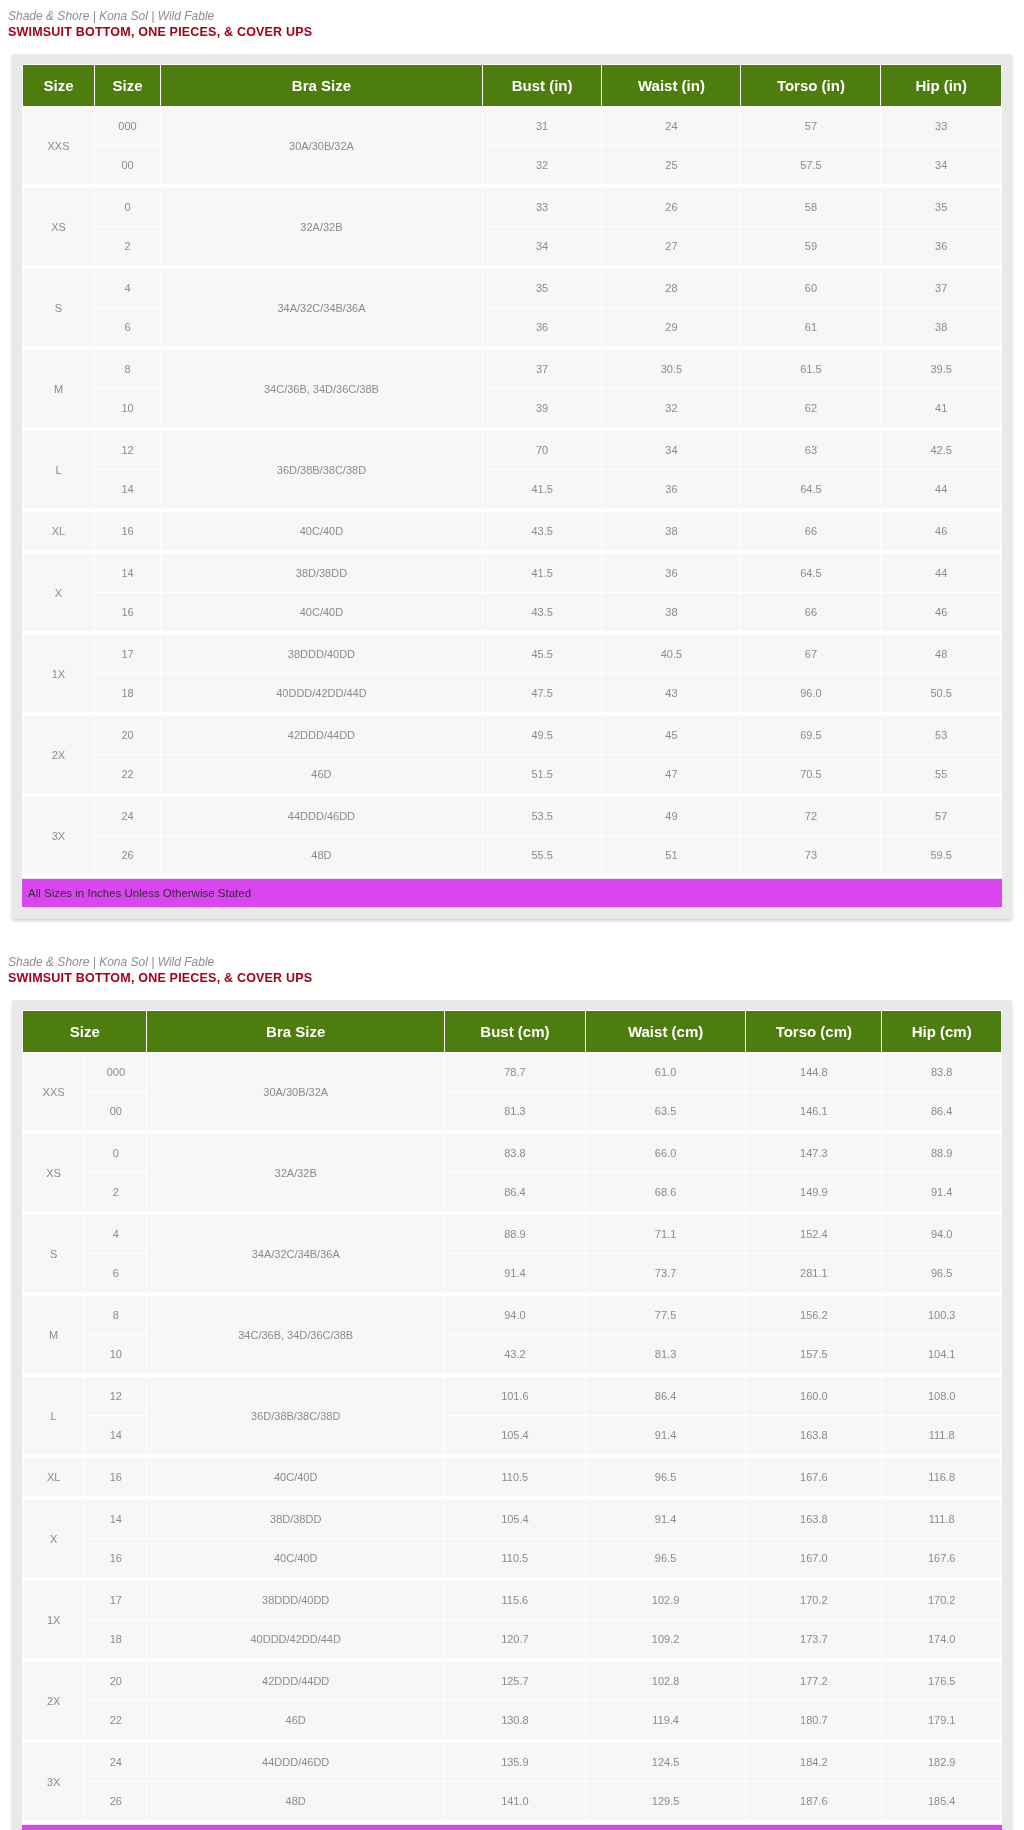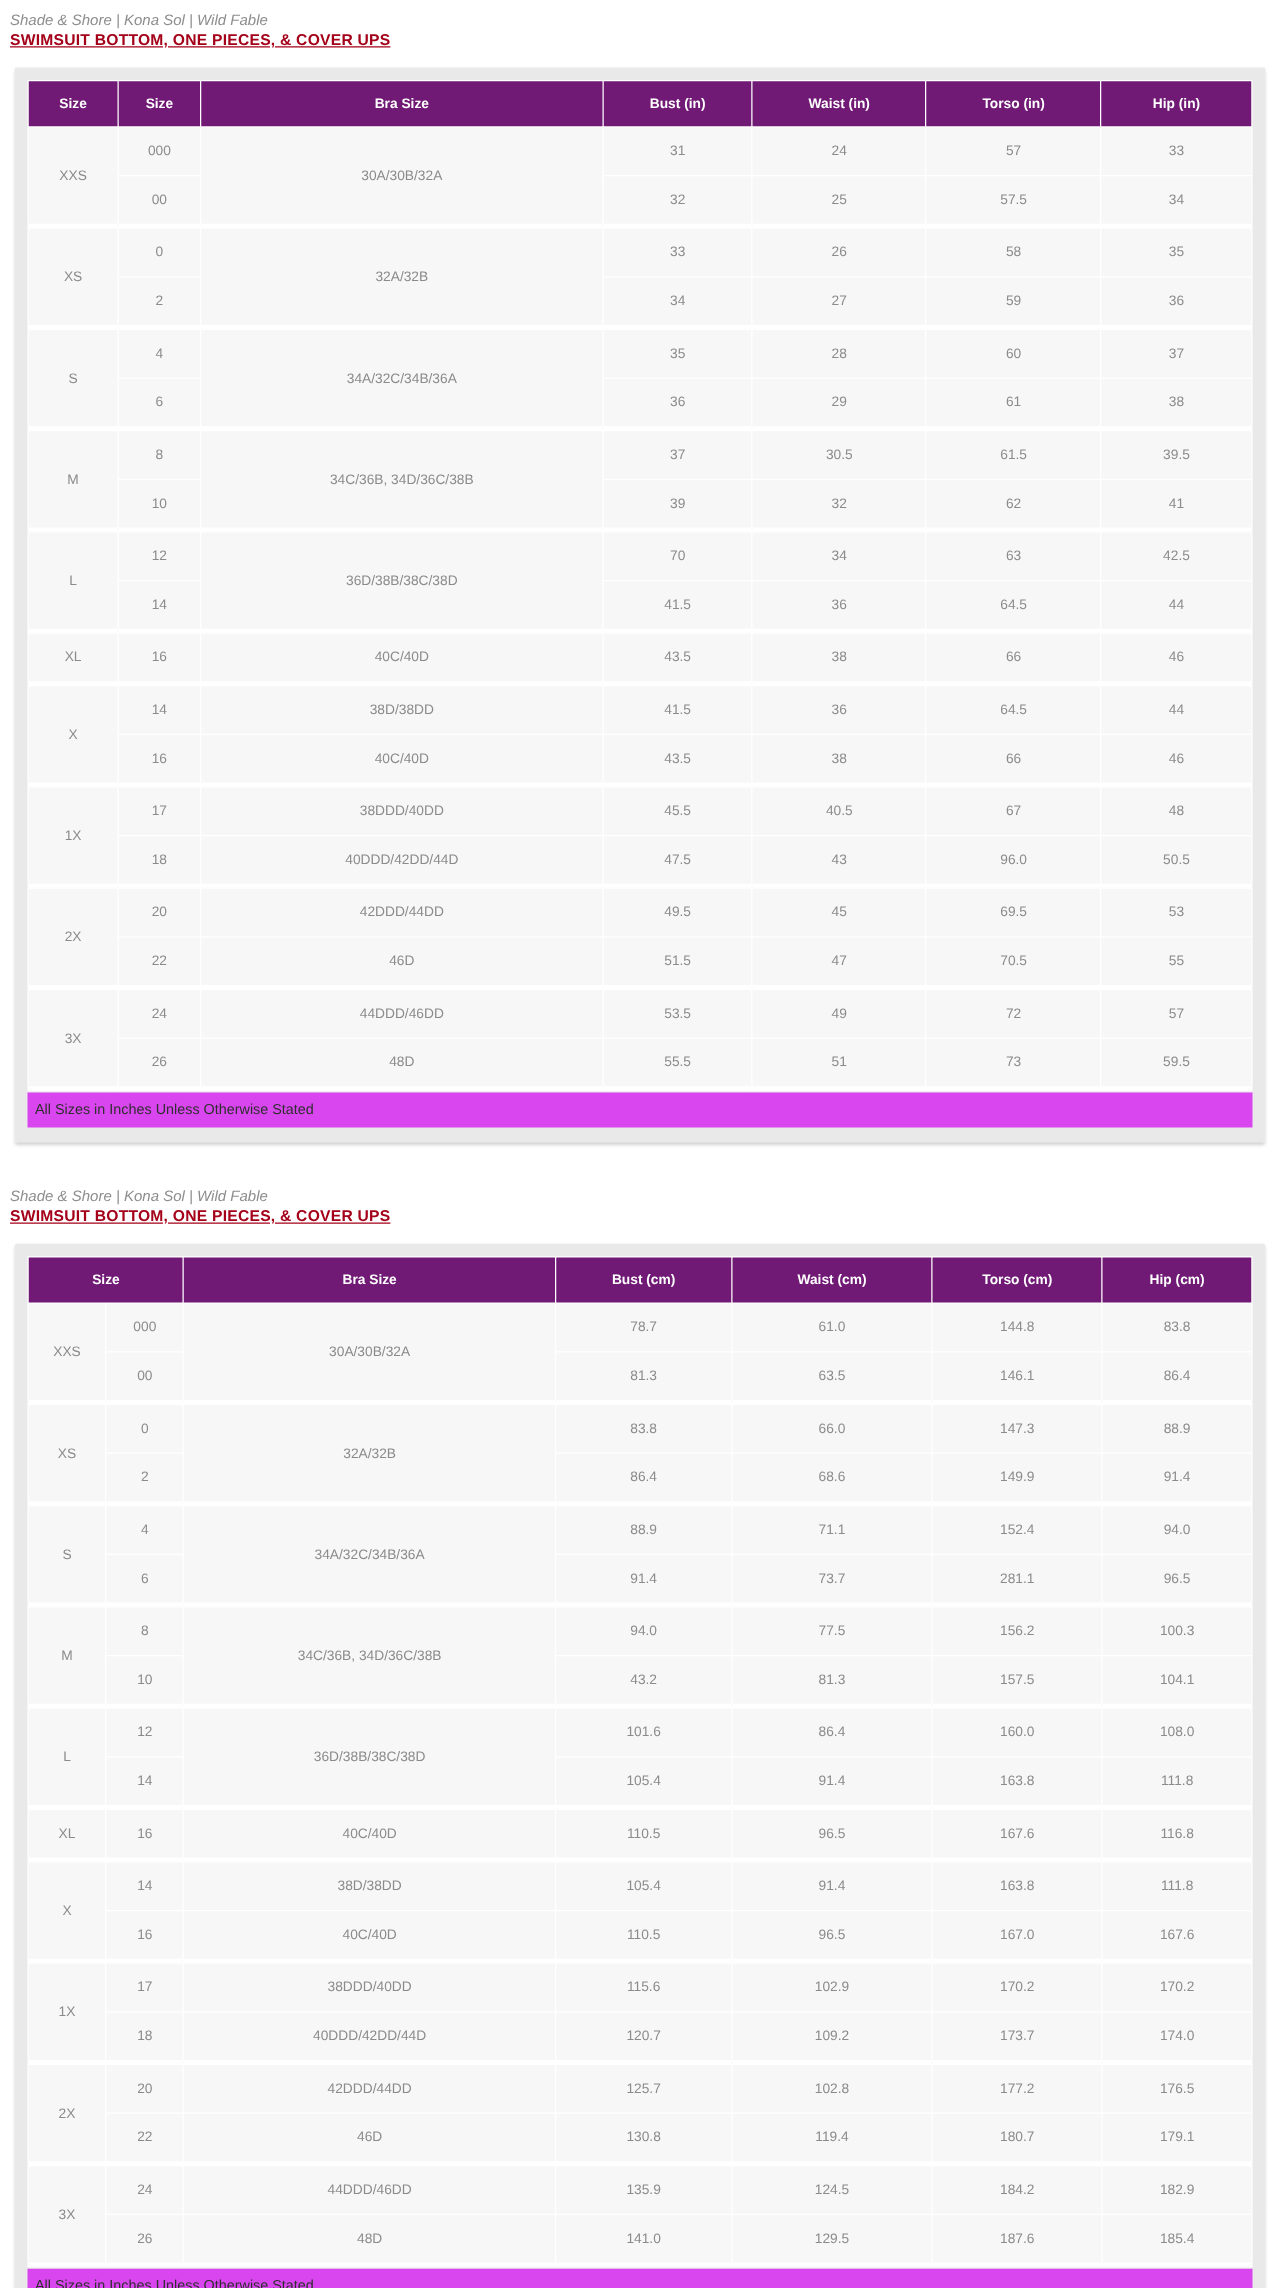--- a/index.html
+++ b/index.html
@@ -1,40 +1,40 @@
 <!DOCTYPE html>
 <html><head>
 <meta charset="utf-8">
 <style>
   html, body { margin: 0; padding: 0; background: #ffffff; }
   body { font-family: "Liberation Sans", sans-serif; width: 1024px; }
   .page { box-sizing: border-box; width: 1024px; padding: 9px 12px 10px 8px; }
 
   .brands { color: #8d8d8d; font-size: 12px; line-height: 15px; margin: 0 0 1px 0; font-style: italic; }
-  .chart-title { color: #a40019; font-size: 12.5px; font-weight: bold; letter-spacing: .2px; margin: 0 0 15px 0; text-decoration: underline; }
+  .chart-title { color: #a40019; font-size: 12.5px; font-weight: bold; letter-spacing: .2px; margin: 0 0 15px 0; }
 
   .panel {
     background: #e9e9e9;
     padding: 10px 10px 12px 10px;
     margin: 0 0 36px 4px;
     box-shadow: 0 2px 3px rgba(0,0,0,.18);
     border-radius: 1px;
   }
 
   table.size-table {
     width: 100%;
     table-layout: fixed;
     border-collapse: separate;
     border-spacing: 1px;
     background: #ffffff;
   }
   table.size-table th {
-    background: #701a75;
+    background: #4d7c0f;
     color: #ffffff;
-    font-size: 11px;
+    font-size: 15px;
     font-weight: bold;
     text-align: center;
     padding: 12px 16px;
     overflow: hidden;
   }
   table.size-table td {
     background: #f7f7f7;
     color: #8b8b8b;
     font-size: 11px;
     text-align: center;

